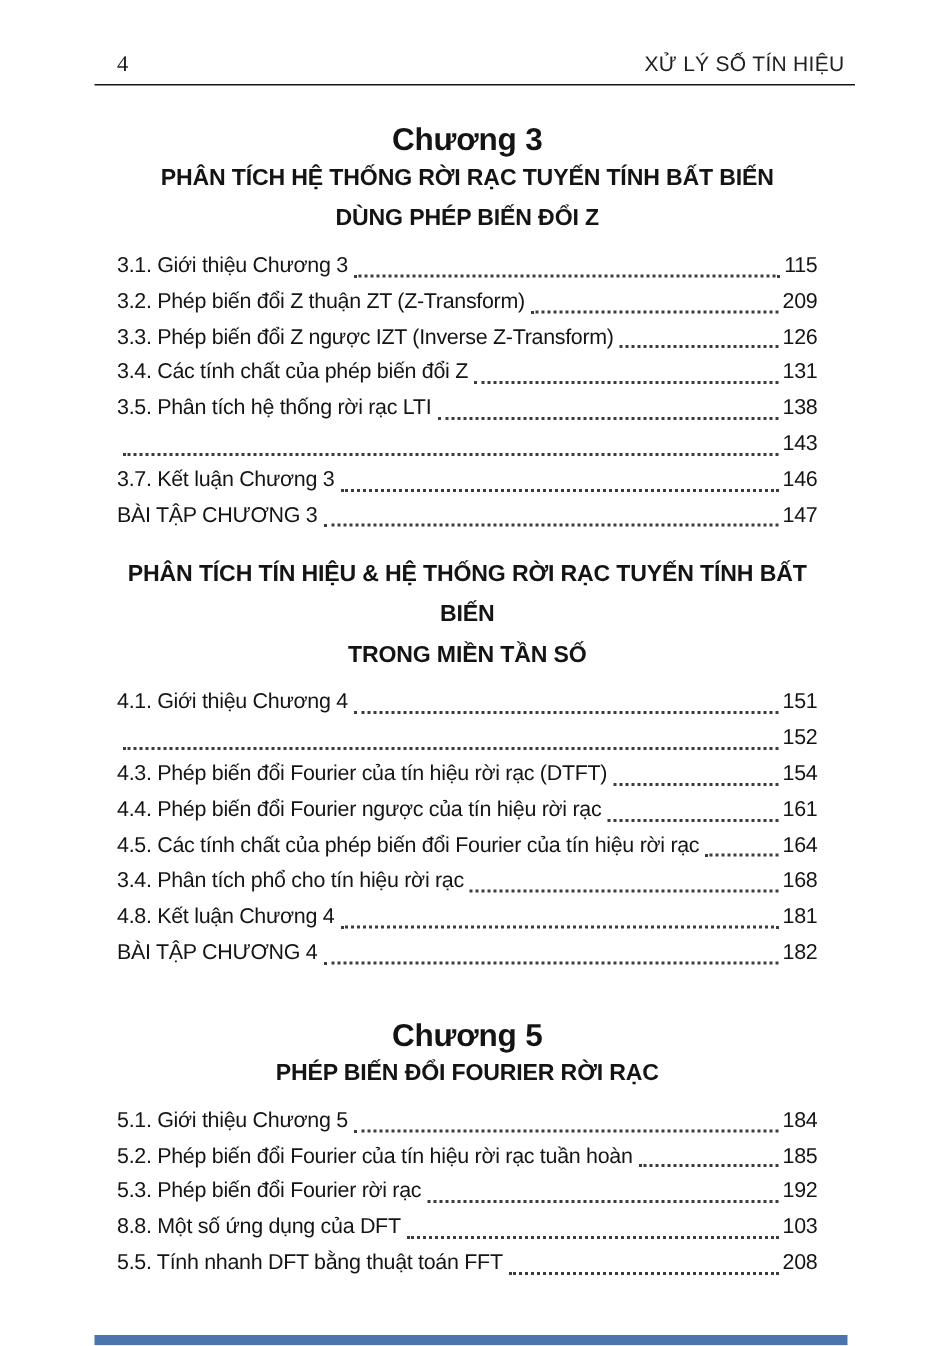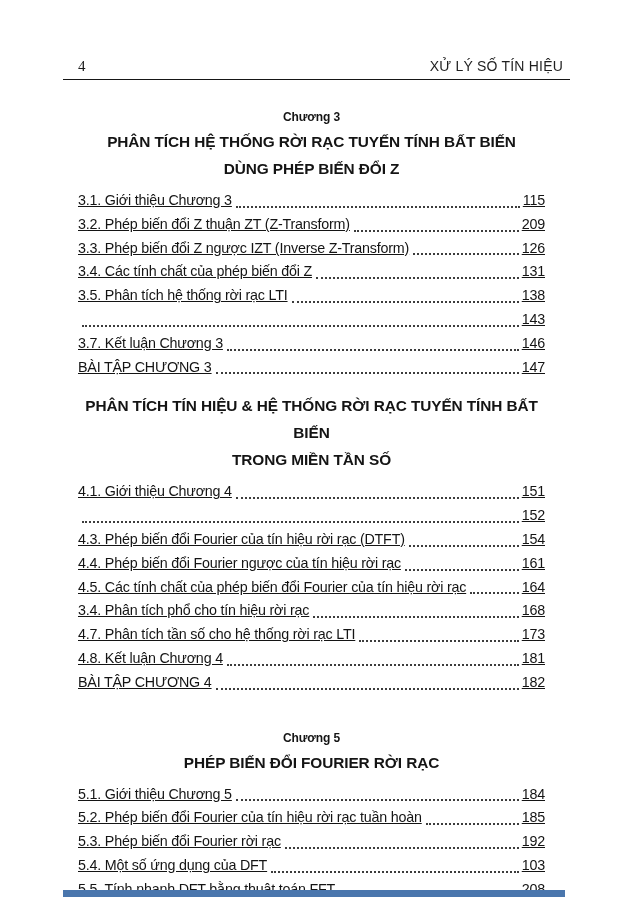--- a/index.html
+++ b/index.html
@@ -15,46 +15,45 @@
   
   .hdr {
     display:flex; justify-content:space-between; align-items:baseline;
     padding:34px 62px 0 78px;
   }
   .hdr .pageno {
     font-family:"Liberation Serif", serif;
     font-size:15px; color:#1a1a1a;
   }
   .hdr .runtitle {
-    font-size:14px; letter-spacing:0.2px; color:#1f1f1f;margin-top:24px;
+    font-size:14px; letter-spacing:0.2px; color:#1f1f1f;
   }
   .hdr-rule {
     border:0; border-top:1.8px solid #161616;
     margin:4px 55px 0 63px;
   }
   
   main.toc { padding:26px 80px 0 78px; }
   .chapter { margin-top:13px; }
   .chapter:first-child { margin-top:0; }
   .chapter.big-gap { margin-top:32px; }
   .chap-label {
     margin:0; text-align:center;
-    font-size:12px; font-weight:bold; letter-spacing:-0.1px;
+    font-size:21px; font-weight:bold; letter-spacing:-0.1px;
     line-height:22px;
   }
   .chap-title-line {
     text-align:center; font-weight:bold;
     font-size:15.4px; line-height:27px; letter-spacing:-0.1px;
   }
   ul.entries { list-style:none; margin:7px 0 0 0; padding:0; }
   li.entry {
     display:flex; align-items:flex-end;
     font-size:14.3px; line-height:23.8px; letter-spacing:-0.2px;
     white-space:nowrap;
-    text-decoration:underline;
   }
   li.entry .t { flex:0 0 auto; }
   li.entry .leader {
     flex:1 1 auto; min-width:12px;
     align-self:flex-end;
     border-bottom:2px dotted #3c3c3c;
     margin:0 3px 5px 4px;
     height:0;
   }
   li.entry .p { flex:0 0 auto; }
@@ -165,25 +164,20 @@
     <span class="leader"></span>
     <span class="p">164</span>
   </li>
 
   <li class="entry">
     <span class="t">3.4. Phân tích phổ cho tín hiệu rời rạc</span>
     <span class="leader"></span>
     <span class="p">168</span>
   </li>
 
-  <li class="entry">
-    <span class="t">4.7. Phân tích tần số cho hệ thống rời rạc LTI</span>
-    <span class="leader"></span>
-    <span class="p">173</span>
-  </li>
 
   <li class="entry">
     <span class="t">4.8. Kết luận Chương 4</span>
     <span class="leader"></span>
     <span class="p">181</span>
   </li>
 
   <li class="entry">
     <span class="t">BÀI TẬP CHƯƠNG 4</span>
     <span class="leader"></span>
@@ -210,21 +204,21 @@
     <span class="p">185</span>
   </li>
 
   <li class="entry">
     <span class="t">5.3. Phép biến đổi Fourier rời rạc</span>
     <span class="leader"></span>
     <span class="p">192</span>
   </li>
 
   <li class="entry">
-    <span class="t">5.4. Một số ứng dụng của DFT</span>
+    <span class="t">8.8. Một số ứng dụng của DFT</span>
     <span class="leader"></span>
     <span class="p">103</span>
   </li>
 
   <li class="entry">
     <span class="t">5.5. Tính nhanh DFT bằng thuật toán FFT</span>
     <span class="leader"></span>
     <span class="p">208</span>
   </li>
 </ul>

